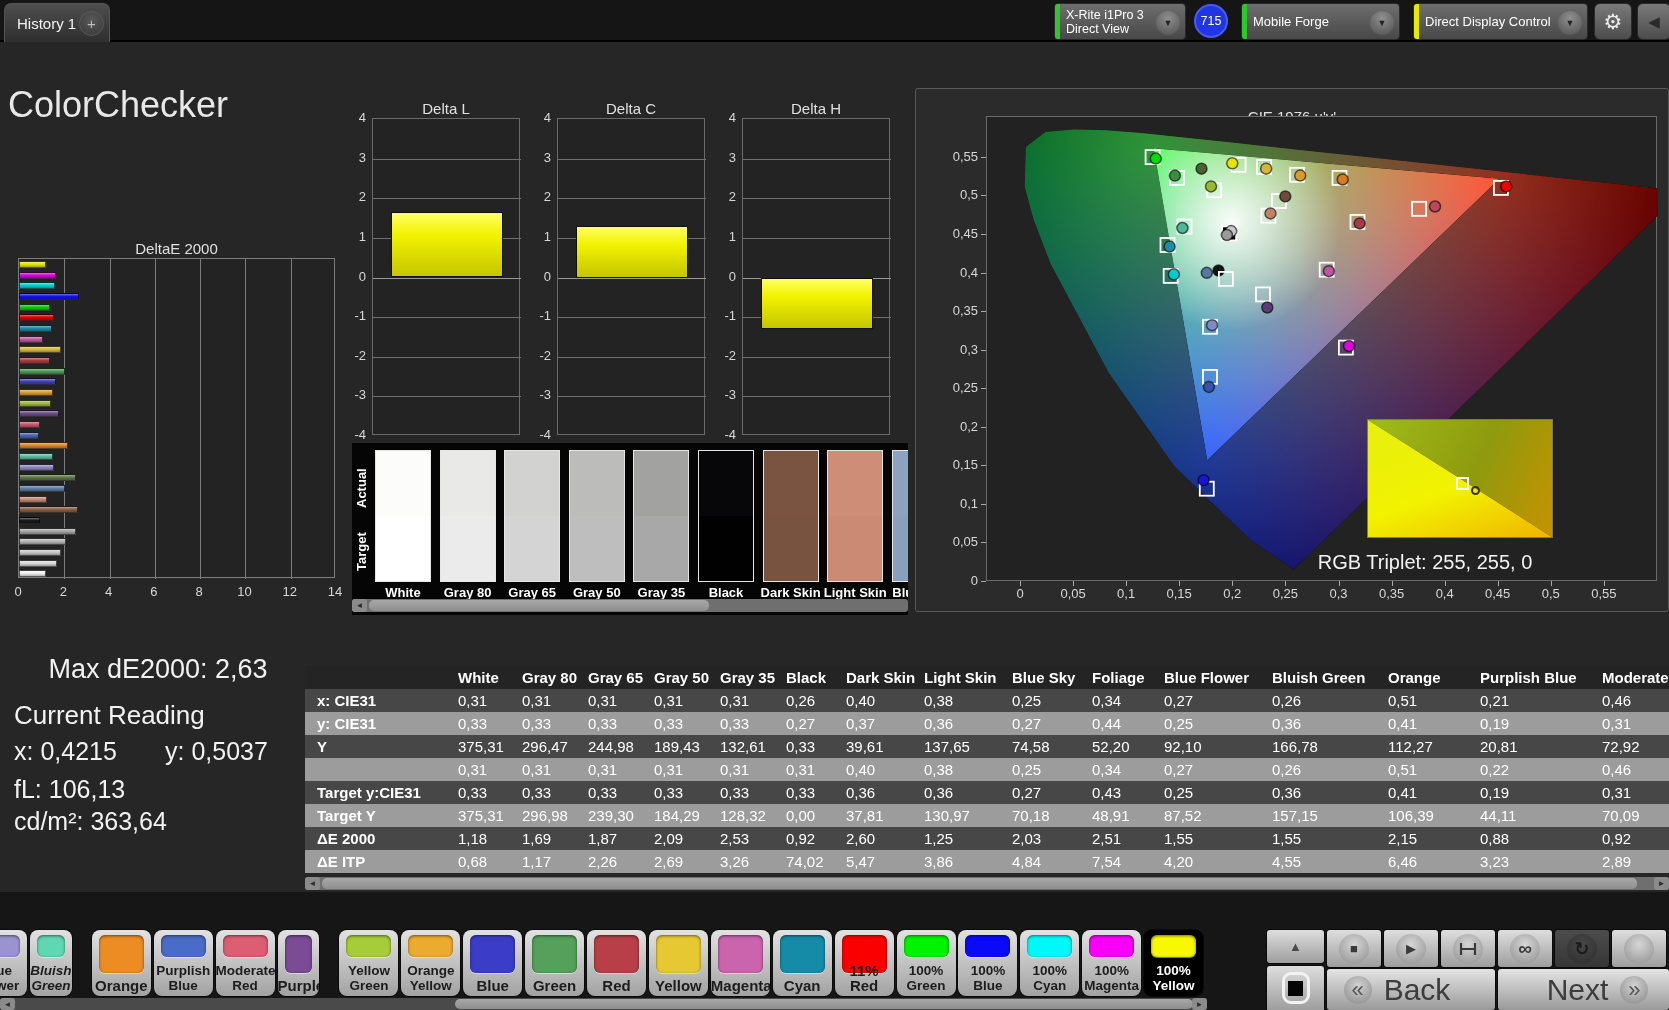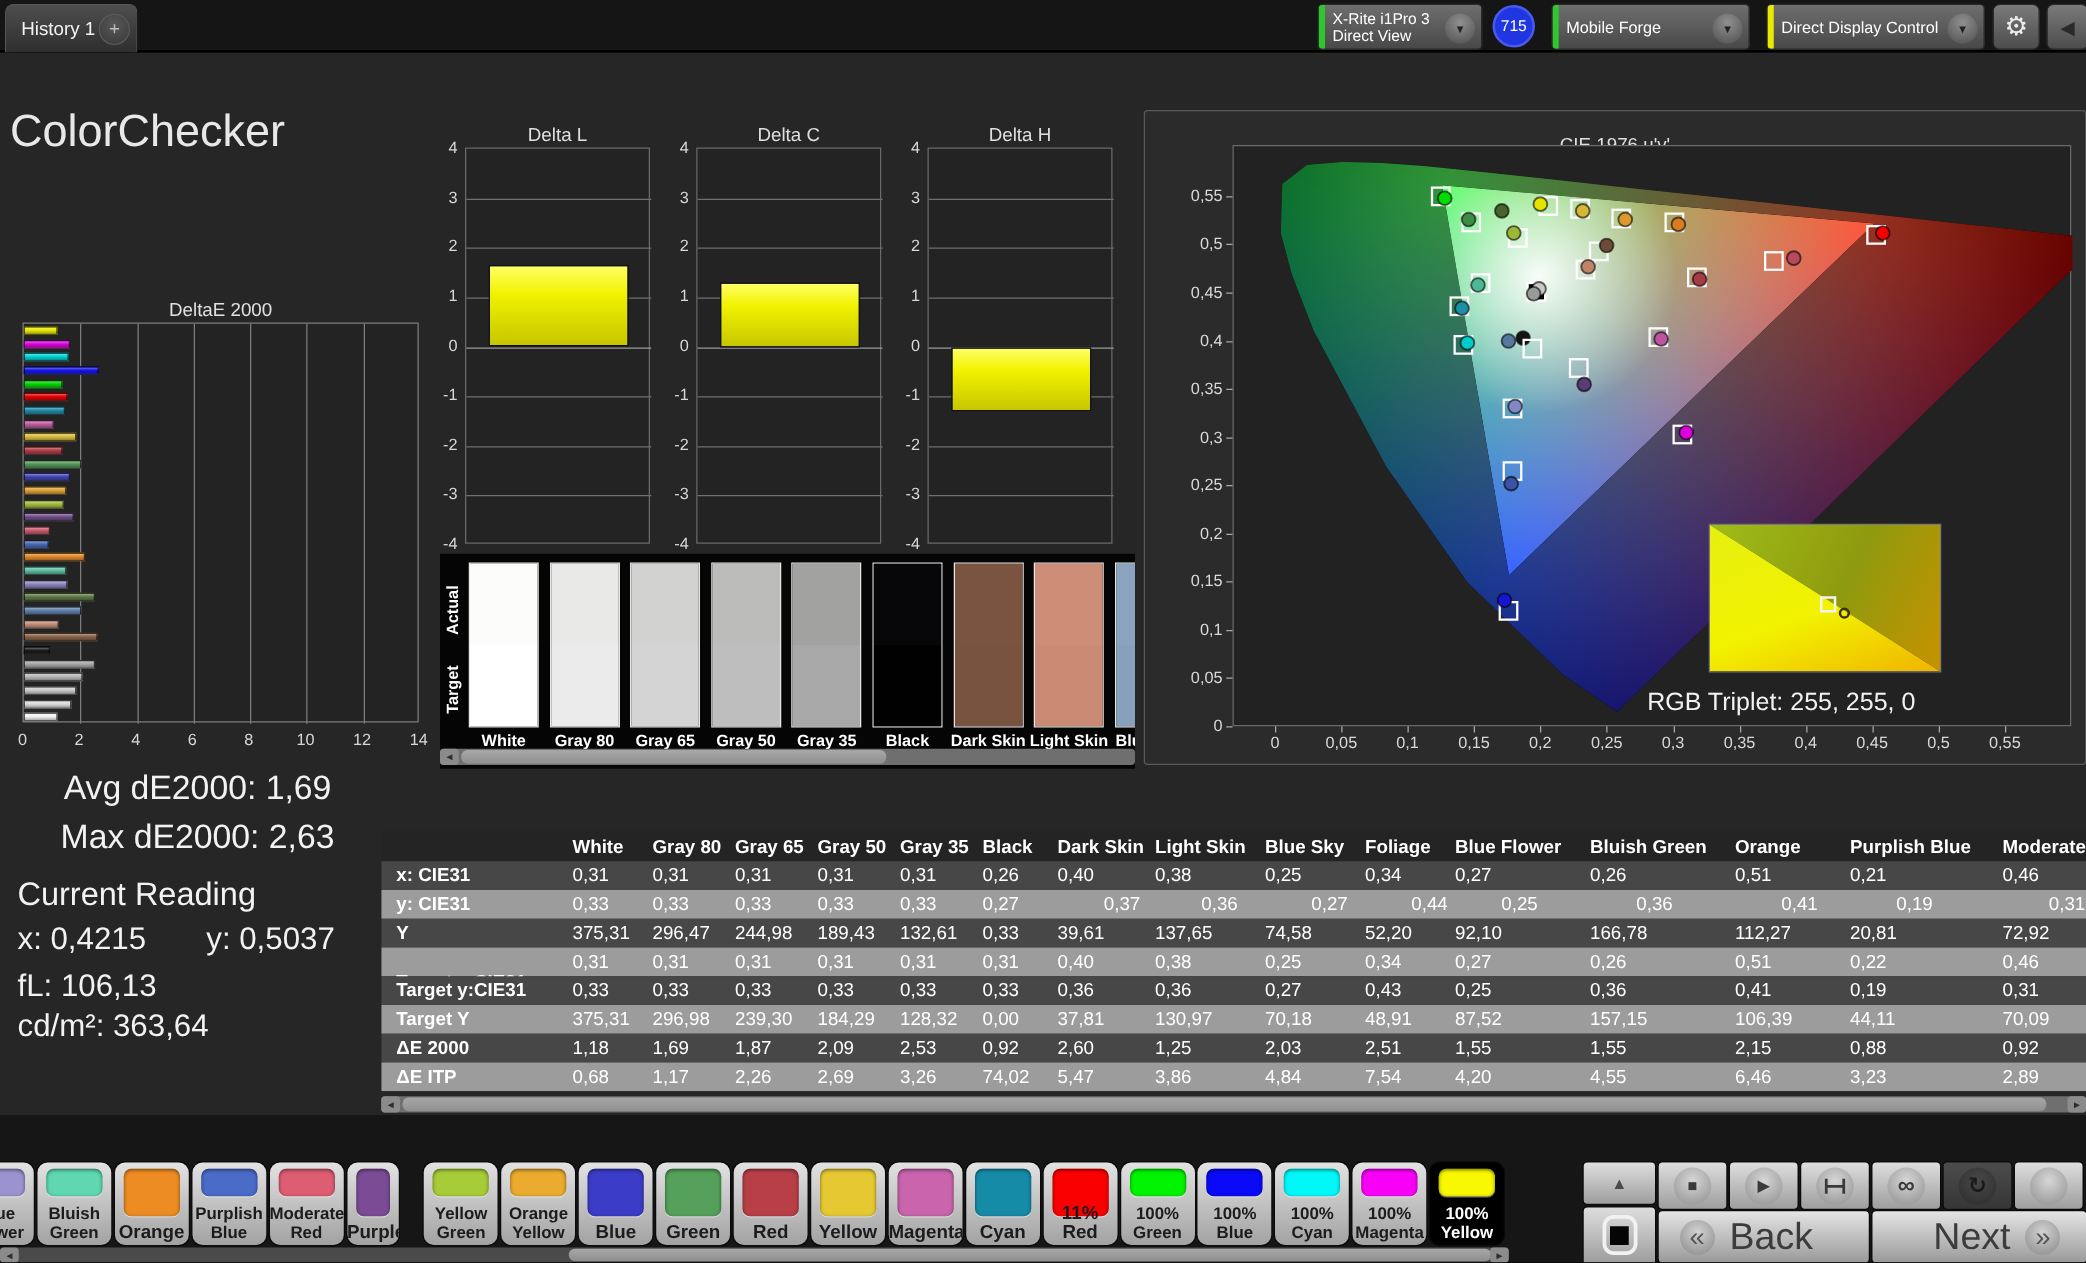--- a/index.html
+++ b/index.html
@@ -167,21 +167,20 @@
       <div class="tick-label" style="left: 10px; top: 584px; width: 16px; text-align: center;">0</div>
       <div class="tick-label" style="left: 55.3px; top: 584px; width: 16px; text-align: center;">2</div>
       <div class="tick-label" style="left: 100.6px; top: 584px; width: 16px; text-align: center;">4</div>
       <div class="tick-label" style="left: 145.9px; top: 584px; width: 16px; text-align: center;">6</div>
       <div class="tick-label" style="left: 191.1px; top: 584px; width: 16px; text-align: center;">8</div>
       <div class="tick-label" style="left: 236.4px; top: 584px; width: 16px; text-align: center;">10</div>
       <div class="tick-label" style="left: 281.7px; top: 584px; width: 16px; text-align: center;">12</div>
       <div class="tick-label" style="left: 327px; top: 584px; width: 16px; text-align: center;">14</div>
     </div>
 
-  <div class="stat" style="left:8px;top:615px;width:300px;text-align:center;font-size:27px;">Avg dE2000: 1,69</div>
   <div class="stat" style="left:8px;top:654px;width:300px;text-align:center;font-size:27px;">Max dE2000: 2,63</div>
   <div class="stat" style="left:14px;top:700px;font-size:26px;">Current Reading</div>
   <div class="stat" style="left:14px;top:737px;font-size:25px;">x: 0,4215</div>
   <div class="stat" style="left:165px;top:737px;font-size:25px;">y: 0,5037</div>
   <div class="stat" style="left:14px;top:775px;font-size:25px;">fL: 106,13</div>
   <div class="stat" style="left:14px;top:807px;font-size:25px;">cd/m²: 363,64</div>
 
   <div id="delta-minis">
       <div class="chart-title" style="left: 372px; top: 100px; width: 148px;">Delta L</div>
       <div class="plot" style="left: 372px; top: 118px; width: 148px; height: 317px; border-color: rgb(106, 106, 106);">
@@ -481,21 +480,21 @@
         <div class="tcell" style="width: 140px;">0,46</div>
       </div>
       <div class="trow light">
         <div class="tcell lab" style="width: 150px;">y: CIE31</div>
         <div class="tcell" style="width: 64px;">0,33</div>
         <div class="tcell" style="width: 66px;">0,33</div>
         <div class="tcell" style="width: 66px;">0,33</div>
         <div class="tcell" style="width: 66px;">0,33</div>
         <div class="tcell" style="width: 66px;">0,33</div>
         <div class="tcell" style="width: 60px;">0,27</div>
-        <div class="tcell" style="width: 78px; margin-left: 37px;">0,37</div>
+        <div class="tcell" style="width: 78px;">0,37</div>
         <div class="tcell" style="width: 88px;">0,36</div>
         <div class="tcell" style="width: 80px;">0,27</div>
         <div class="tcell" style="width: 72px;">0,44</div>
         <div class="tcell" style="width: 108px;">0,25</div>
         <div class="tcell" style="width: 116px;">0,36</div>
         <div class="tcell" style="width: 92px;">0,41</div>
         <div class="tcell" style="width: 122px;">0,19</div>
         <div class="tcell" style="width: 140px;">0,31</div>
       </div>
       <div class="trow dark">
@@ -615,21 +614,21 @@
 
   <div id="bottom-strip">
     <div id="patchbar">
         <div class="patch" style="left: -32px; width: 59px;">
           <div class="patch-sw" style="height: 22px; background: rgb(155, 147, 207);"></div>
           <div class="patch-label" style="font-size: 13.5px; line-height: 15px;">
             <div>Blue</div>
             <div>Flower</div>
           </div>
         </div>
-        <div class="patch" style="left: 29.9px; width: 59px;">
+        <div class="patch" style="left: 29.9px; width: 42px; font-style: italic;">
           <div class="patch-sw" style="height: 22px; background: rgb(95, 215, 176);"></div>
           <div class="patch-label" style="font-size: 13.5px; line-height: 15px;">
             <div>Bluish</div>
             <div>Green</div>
           </div>
         </div>
         <div class="patch" style="left: 91.8px; width: 59px;">
           <div class="patch-sw" style="height: 38px; background: rgb(236, 140, 34);"></div>
           <div class="patch-label" style="font-size: 15px; line-height: 15px;">
             <div>Orange</div>

